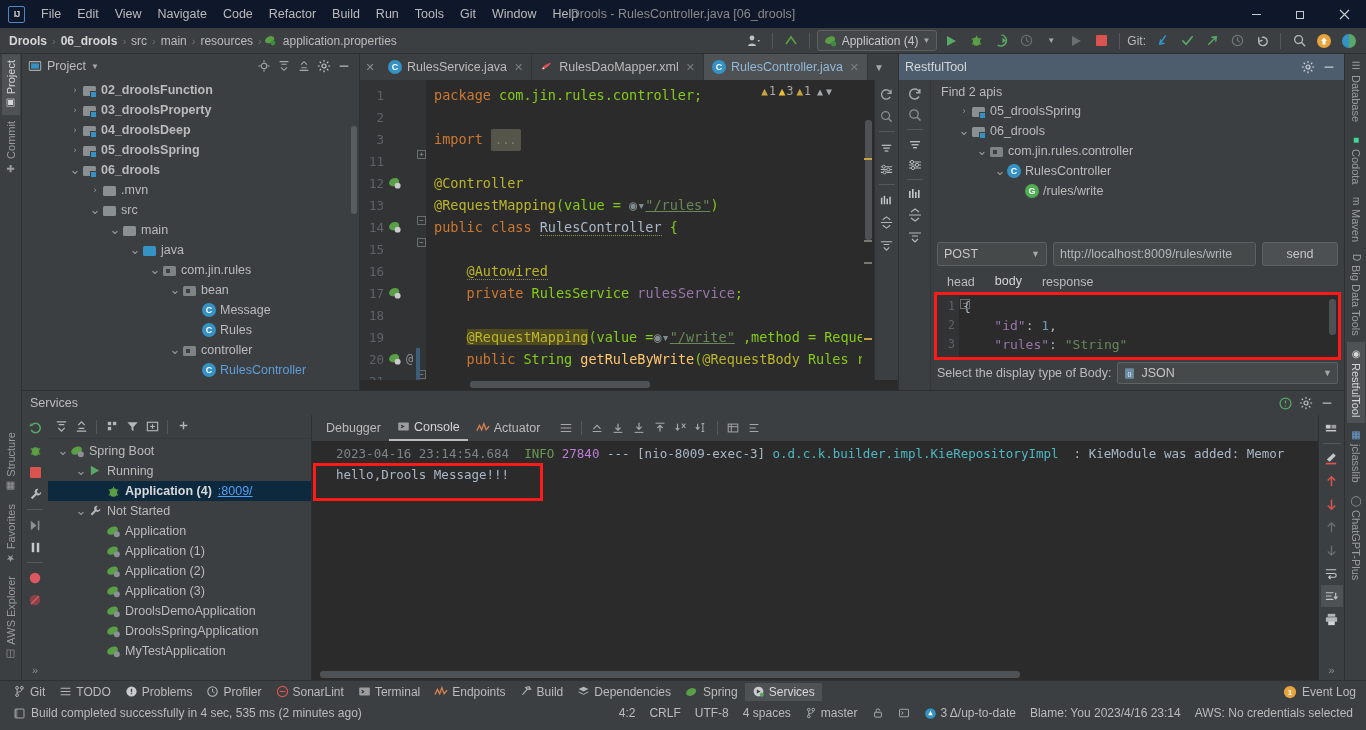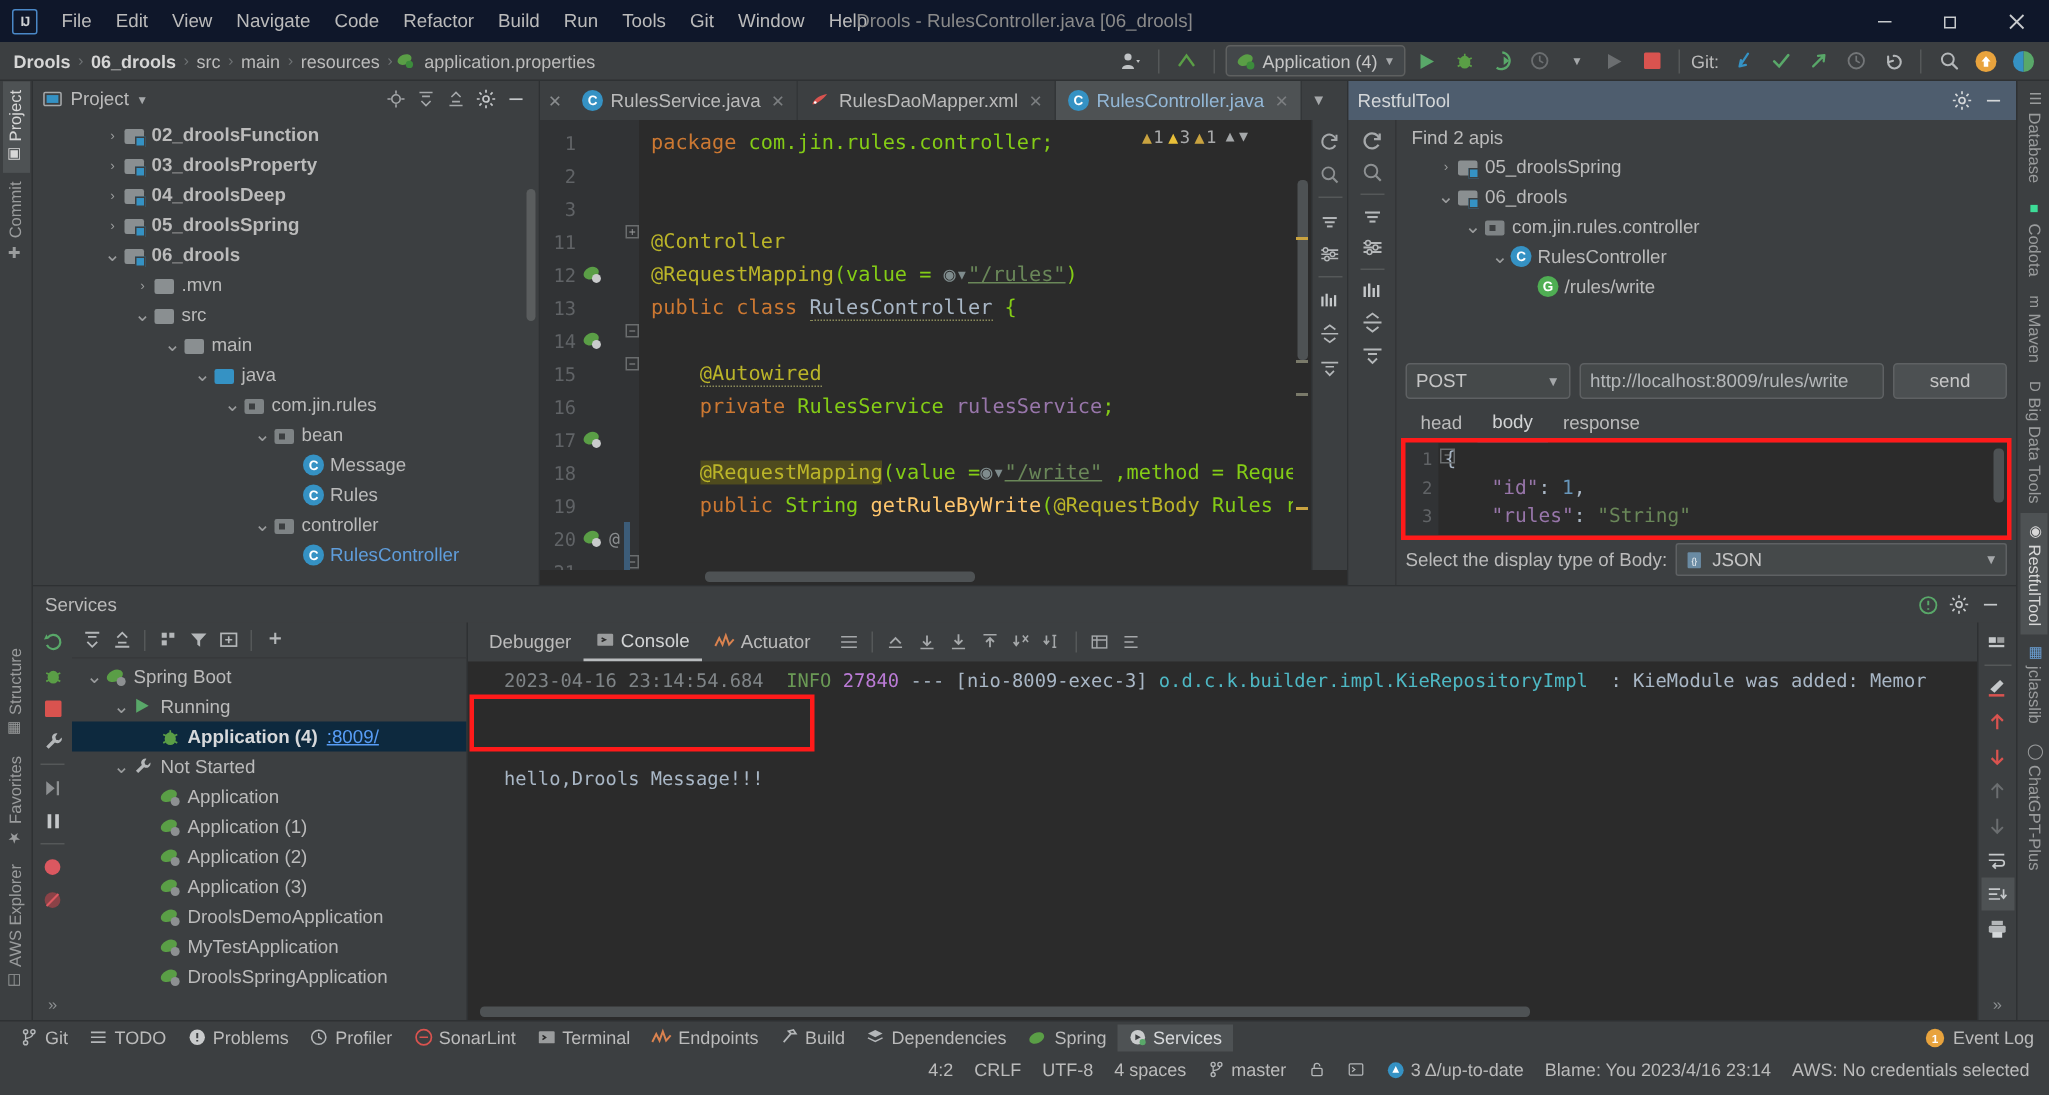--- a/index.html
+++ b/index.html
@@ -825,20 +825,21 @@
               </span>
               <span class="insp">
                 <span class="tri">▲</span>
                 <span class="insp-n">1</span>
               </span>
               <span style="color:#a5a8aa;font-size:10px;margin-left:3px;">▲</span>
               <span style="color:#a5a8aa;font-size:10px;">▼</span>
             </div>
           <div class="cline"><span class="kw">package</span> <span class="def">com.jin.rules.controller;</span></div>
               <div class="cline"></div>
+              <div class="cline"><span class="kw">import</span> <span class="fold-box">...</span></div>
               <div class="cline"></div>
               <div class="cline"><span class="ann">@Controller</span></div>
               <div class="cline"><span class="ann">@RequestMapping</span><span class="def">(value = </span><span style="color:#7f8c8d;">◉▾</span><span class="str underline">"/rules"</span><span class="def">)</span></div>
               <div class="cline"><span class="kw">public class </span><span class="cls squiggle">RulesController</span><span class="def"> {</span></div>
               <div class="cline"></div>
               <div class="cline">    <span class="ann squiggle">@Autowired</span></div>
               <div class="cline">    <span class="kw">private</span> <span class="def">RulesService</span> <span class="fld">rulesService</span><span class="def">;</span></div>
               <div class="cline"></div>
               <div class="cline">    <span class="ann hl-ann">@RequestMapping</span><span class="def">(value =</span><span style="color:#7f8c8d;">◉▾</span><span class="str underline">"/write"</span><span class="def"> ,method = Request</span></div>
               <div class="cline">    <span class="kw">public</span> <span class="def">String</span> <span class="mth">getRuleByWrite</span><span class="def">(</span><span class="ann">@RequestBody</span> <span class="def">Rules rul</span></div>
@@ -1262,31 +1263,31 @@
                 <span class="tlabel">DroolsDemoApplication</span>
               </div>
               <div class="svc-row" style="padding-left: 44px;">
                 <span class="arrow"></span>
                 <span class="ico" style="width: 15px; height: 15px; flex: 0 0 15px;">
                   <svg width="15" height="15" viewBox="0 0 16 16">
                     <ellipse cx="7" cy="7" rx="6" ry="4" fill="#5a9e46" transform="rotate(-25 7 7)"></ellipse>
                     <circle cx="11.5" cy="11" r="3.2" fill="#8d9092"></circle>
                   </svg>
                 </span>
-                <span class="tlabel">MyTestApplication</span>
+                <span class="tlabel">DroolsSpringApplication</span>
               </div>
               <div class="svc-row" style="padding-left: 44px;">
                 <span class="arrow"></span>
                 <span class="ico" style="width: 15px; height: 15px; flex: 0 0 15px;">
                   <svg width="15" height="15" viewBox="0 0 16 16">
                     <ellipse cx="7" cy="7" rx="6" ry="4" fill="#5a9e46" transform="rotate(-25 7 7)"></ellipse>
                     <circle cx="11.5" cy="11" r="3.2" fill="#8d9092"></circle>
                   </svg>
                 </span>
-                <span class="tlabel">DroolsSpringApplication</span>
+                <span class="tlabel">MyTestApplication</span>
               </div>
             </div>
         </div>
 
         <div id="console-pane">
           <div id="console-tabs">
             <div id="ctabs-root" style="display:flex;align-items:center;">
                 <div class="ctab">
                   <span>Debugger</span>
                 </div>
@@ -1361,21 +1362,21 @@
               <div class="ctb">
                 <svg width="14" height="14" viewBox="0 0 16 16">
                     <path d="M3 4 L13 4 M3 8 L10 8 M3 12 L13 12" stroke="#a5a8aa" stroke-width="1.2"></path>
                   </svg>
               </div>
             </div>
           </div>
 
           <div id="console">
             <div class="coline"><span class="c-time">2023-04-16 23:14:54.684</span><span>  </span><span class="c-info">INFO</span><span> </span><span class="c-pid">27840</span><span> </span><span class="c-dash">---</span><span> </span><span class="c-thread">[nio-8009-exec-3]</span><span> </span><span class="c-logger">o.d.c.k.builder.impl.KieRepositoryImpl</span><span>  </span><span class="c-msg">:</span><span> </span><span class="c-msg">KieModule was added: Memor</span></div>
-            <div class="coline" style="color:#a9b7c6;margin-top:44px;">hello,Drools Message!!!</div>
+            <div class="coline" style="color:#a9b7c6;">hello,Drools Message!!!</div>
             <div id="red-box"></div>
           </div>
           <div id="console-hscroll">
             <div class="hs-thumb" style="left:8px;width:700px;"></div>
           </div>
         </div>
 
         <div id="cright">
           <div class="crb">
             <svg width="15" height="15" viewBox="0 0 16 16">
@@ -1575,20 +1576,29 @@
       <svg width="14" height="14" viewBox="0 0 16 16">
           <circle cx="8" cy="8" r="7" fill="#e8a33d"></circle>
           <text x="8" y="11.5" font-size="9" fill="#ffffff" text-anchor="middle" font-family="sans-serif" font-weight="bold">1</text>
         </svg>
     </span>
     <span style="color:#bbbbbb;font-size:12px;">Event Log</span>
   </div>
 </div>
 
 <div id="statusbar">
+  <span class="sb" style="display:flex;align-items:center;gap:5px;">
+    <span>
+      <svg width="13" height="13" viewBox="0 0 16 16">
+          <rect x="2.5" y="2.5" width="11" height="11" rx="1" stroke="#a5a8aa" stroke-width="1.2" fill="none"></rect>
+          <rect x="2.5" y="2.5" width="3" height="11" fill="#a5a8aa" opacity=".5"></rect>
+        </svg>
+    </span>
+    <span>Build completed successfully in 4 sec, 535 ms (2 minutes ago)</span>
+  </span>
   <div class="sb-right">
     <span class="sb">4:2</span>
     <span class="sb">CRLF</span>
     <span class="sb">UTF-8</span>
     <span class="sb">4 spaces</span>
     <span class="sb" style="display:flex;align-items:center;gap:4px;">
       <span>
         <svg width="12" height="12" viewBox="0 0 16 16">
             <circle cx="5" cy="3.5" r="1.8" stroke="#b4b7b9" stroke-width="1.2" fill="none"></circle>
             <circle cx="11" cy="3.5" r="1.8" stroke="#b4b7b9" stroke-width="1.2" fill="none"></circle>

